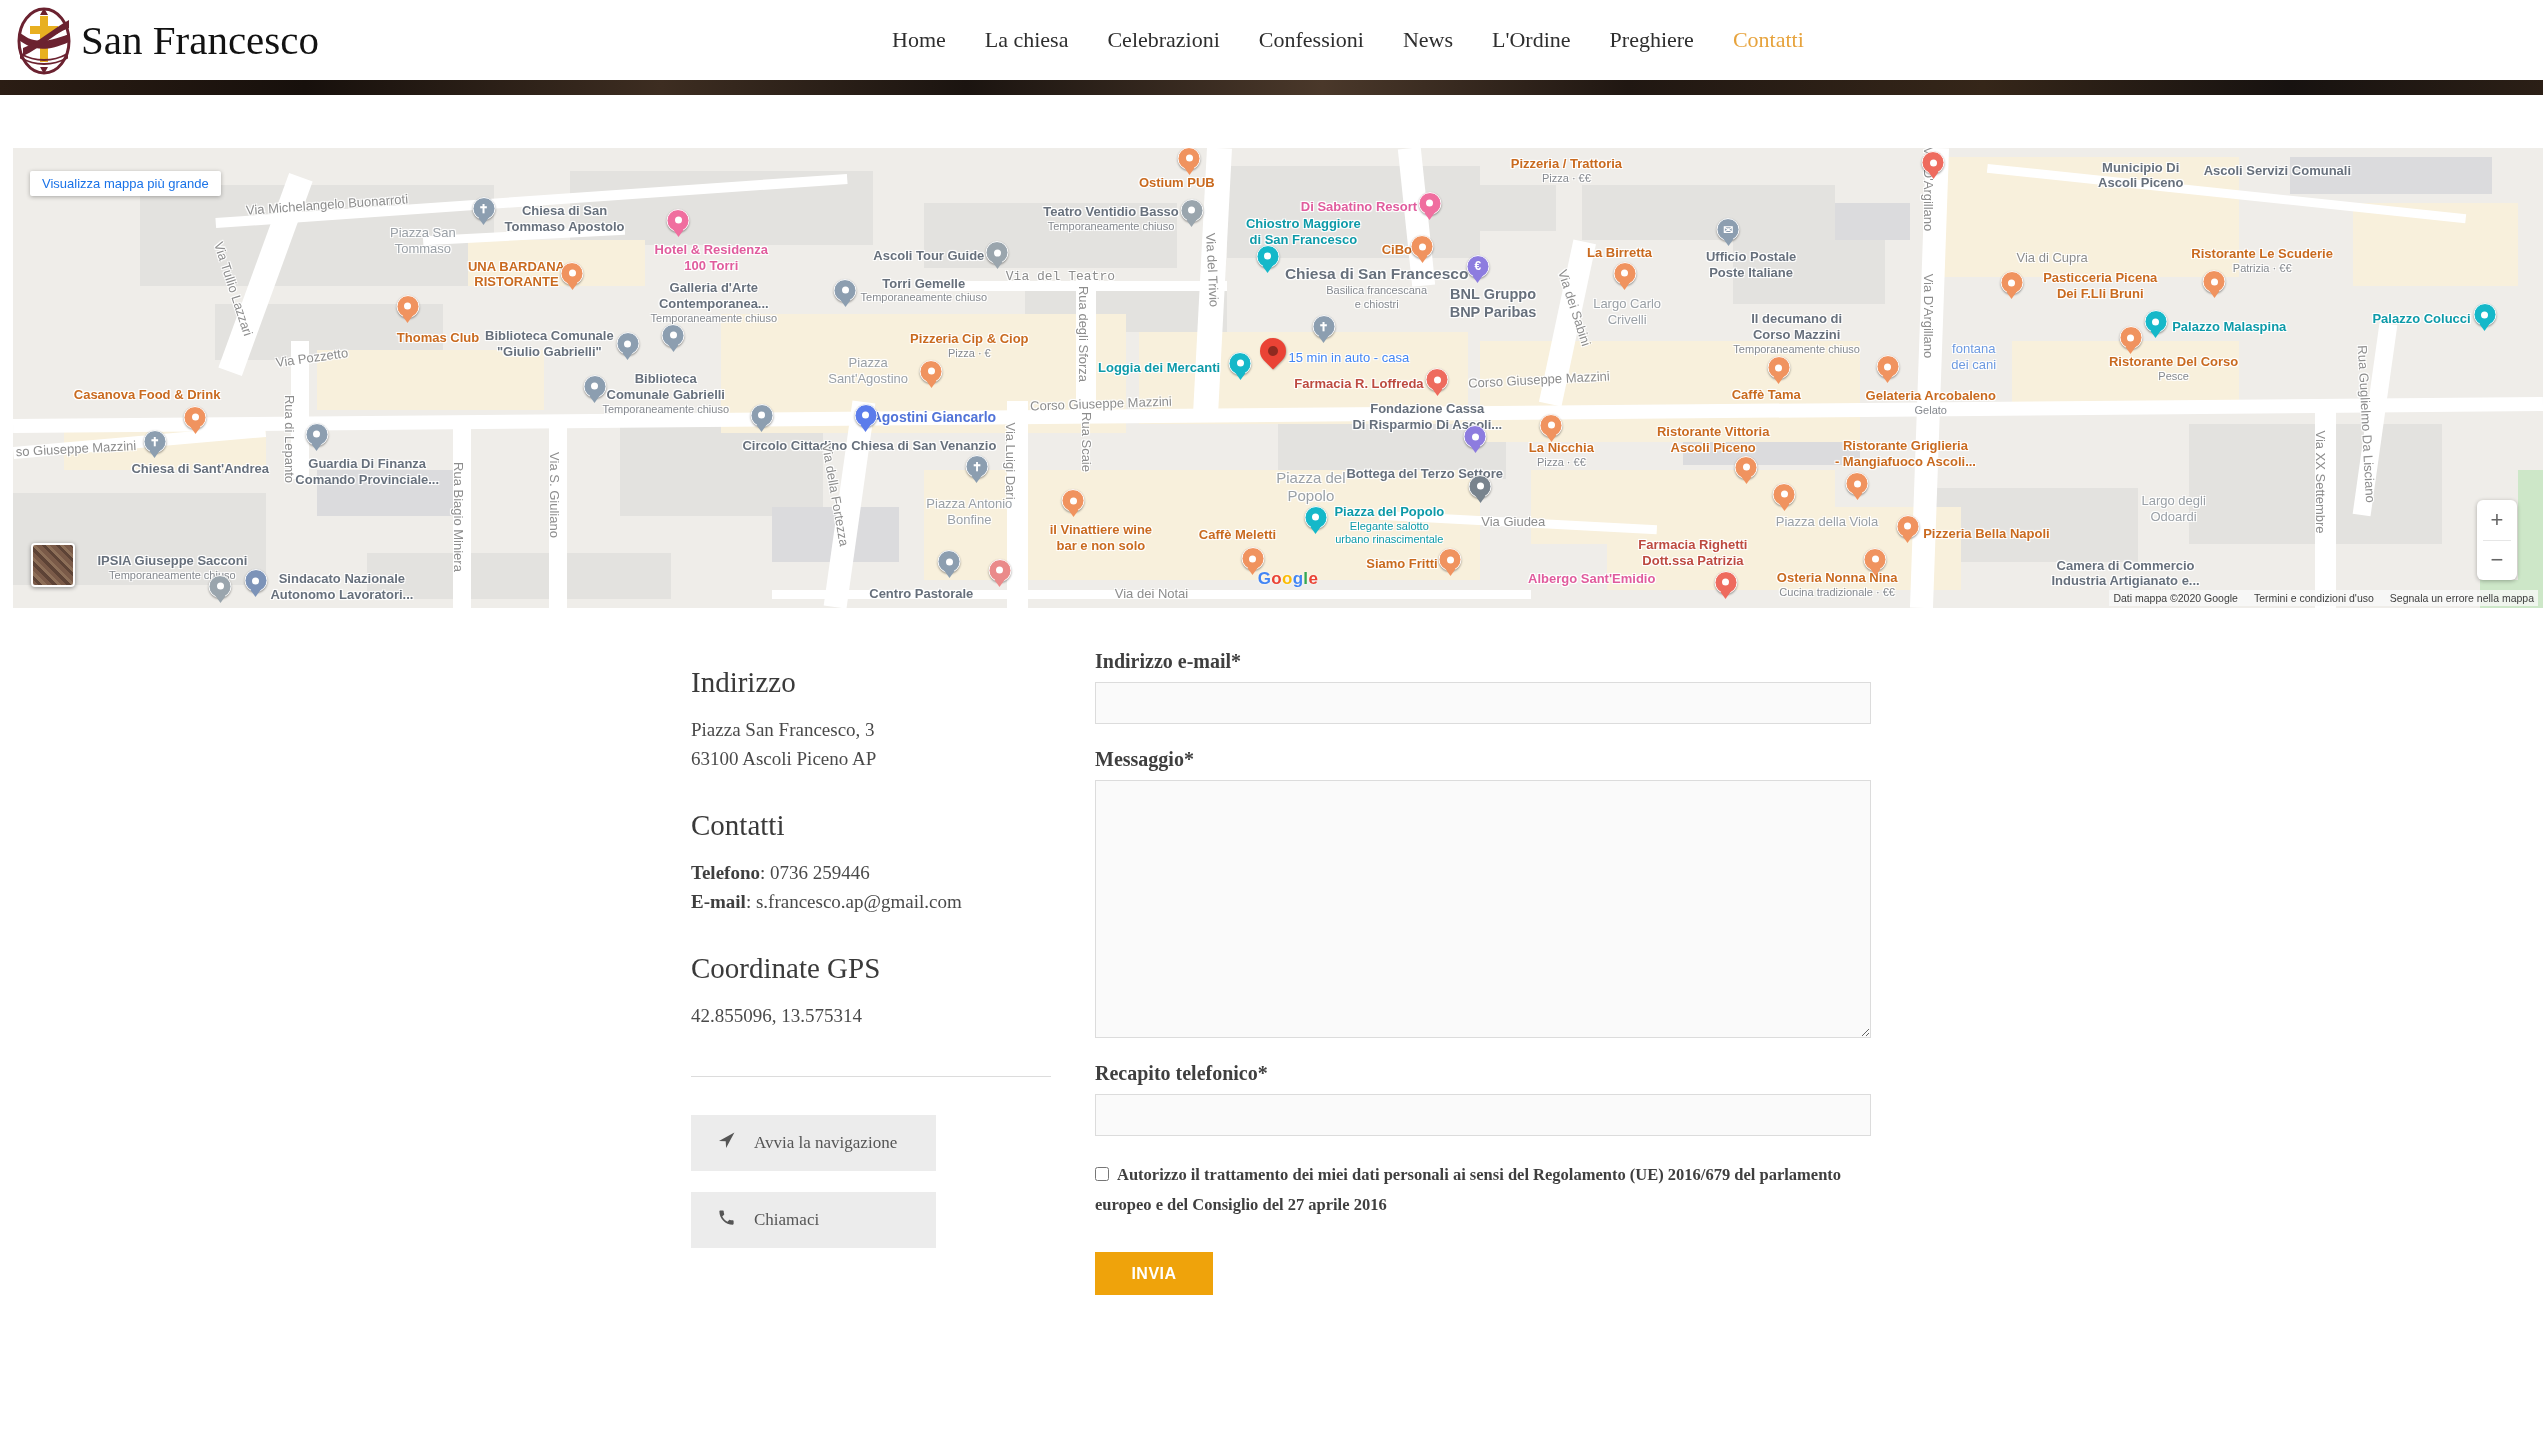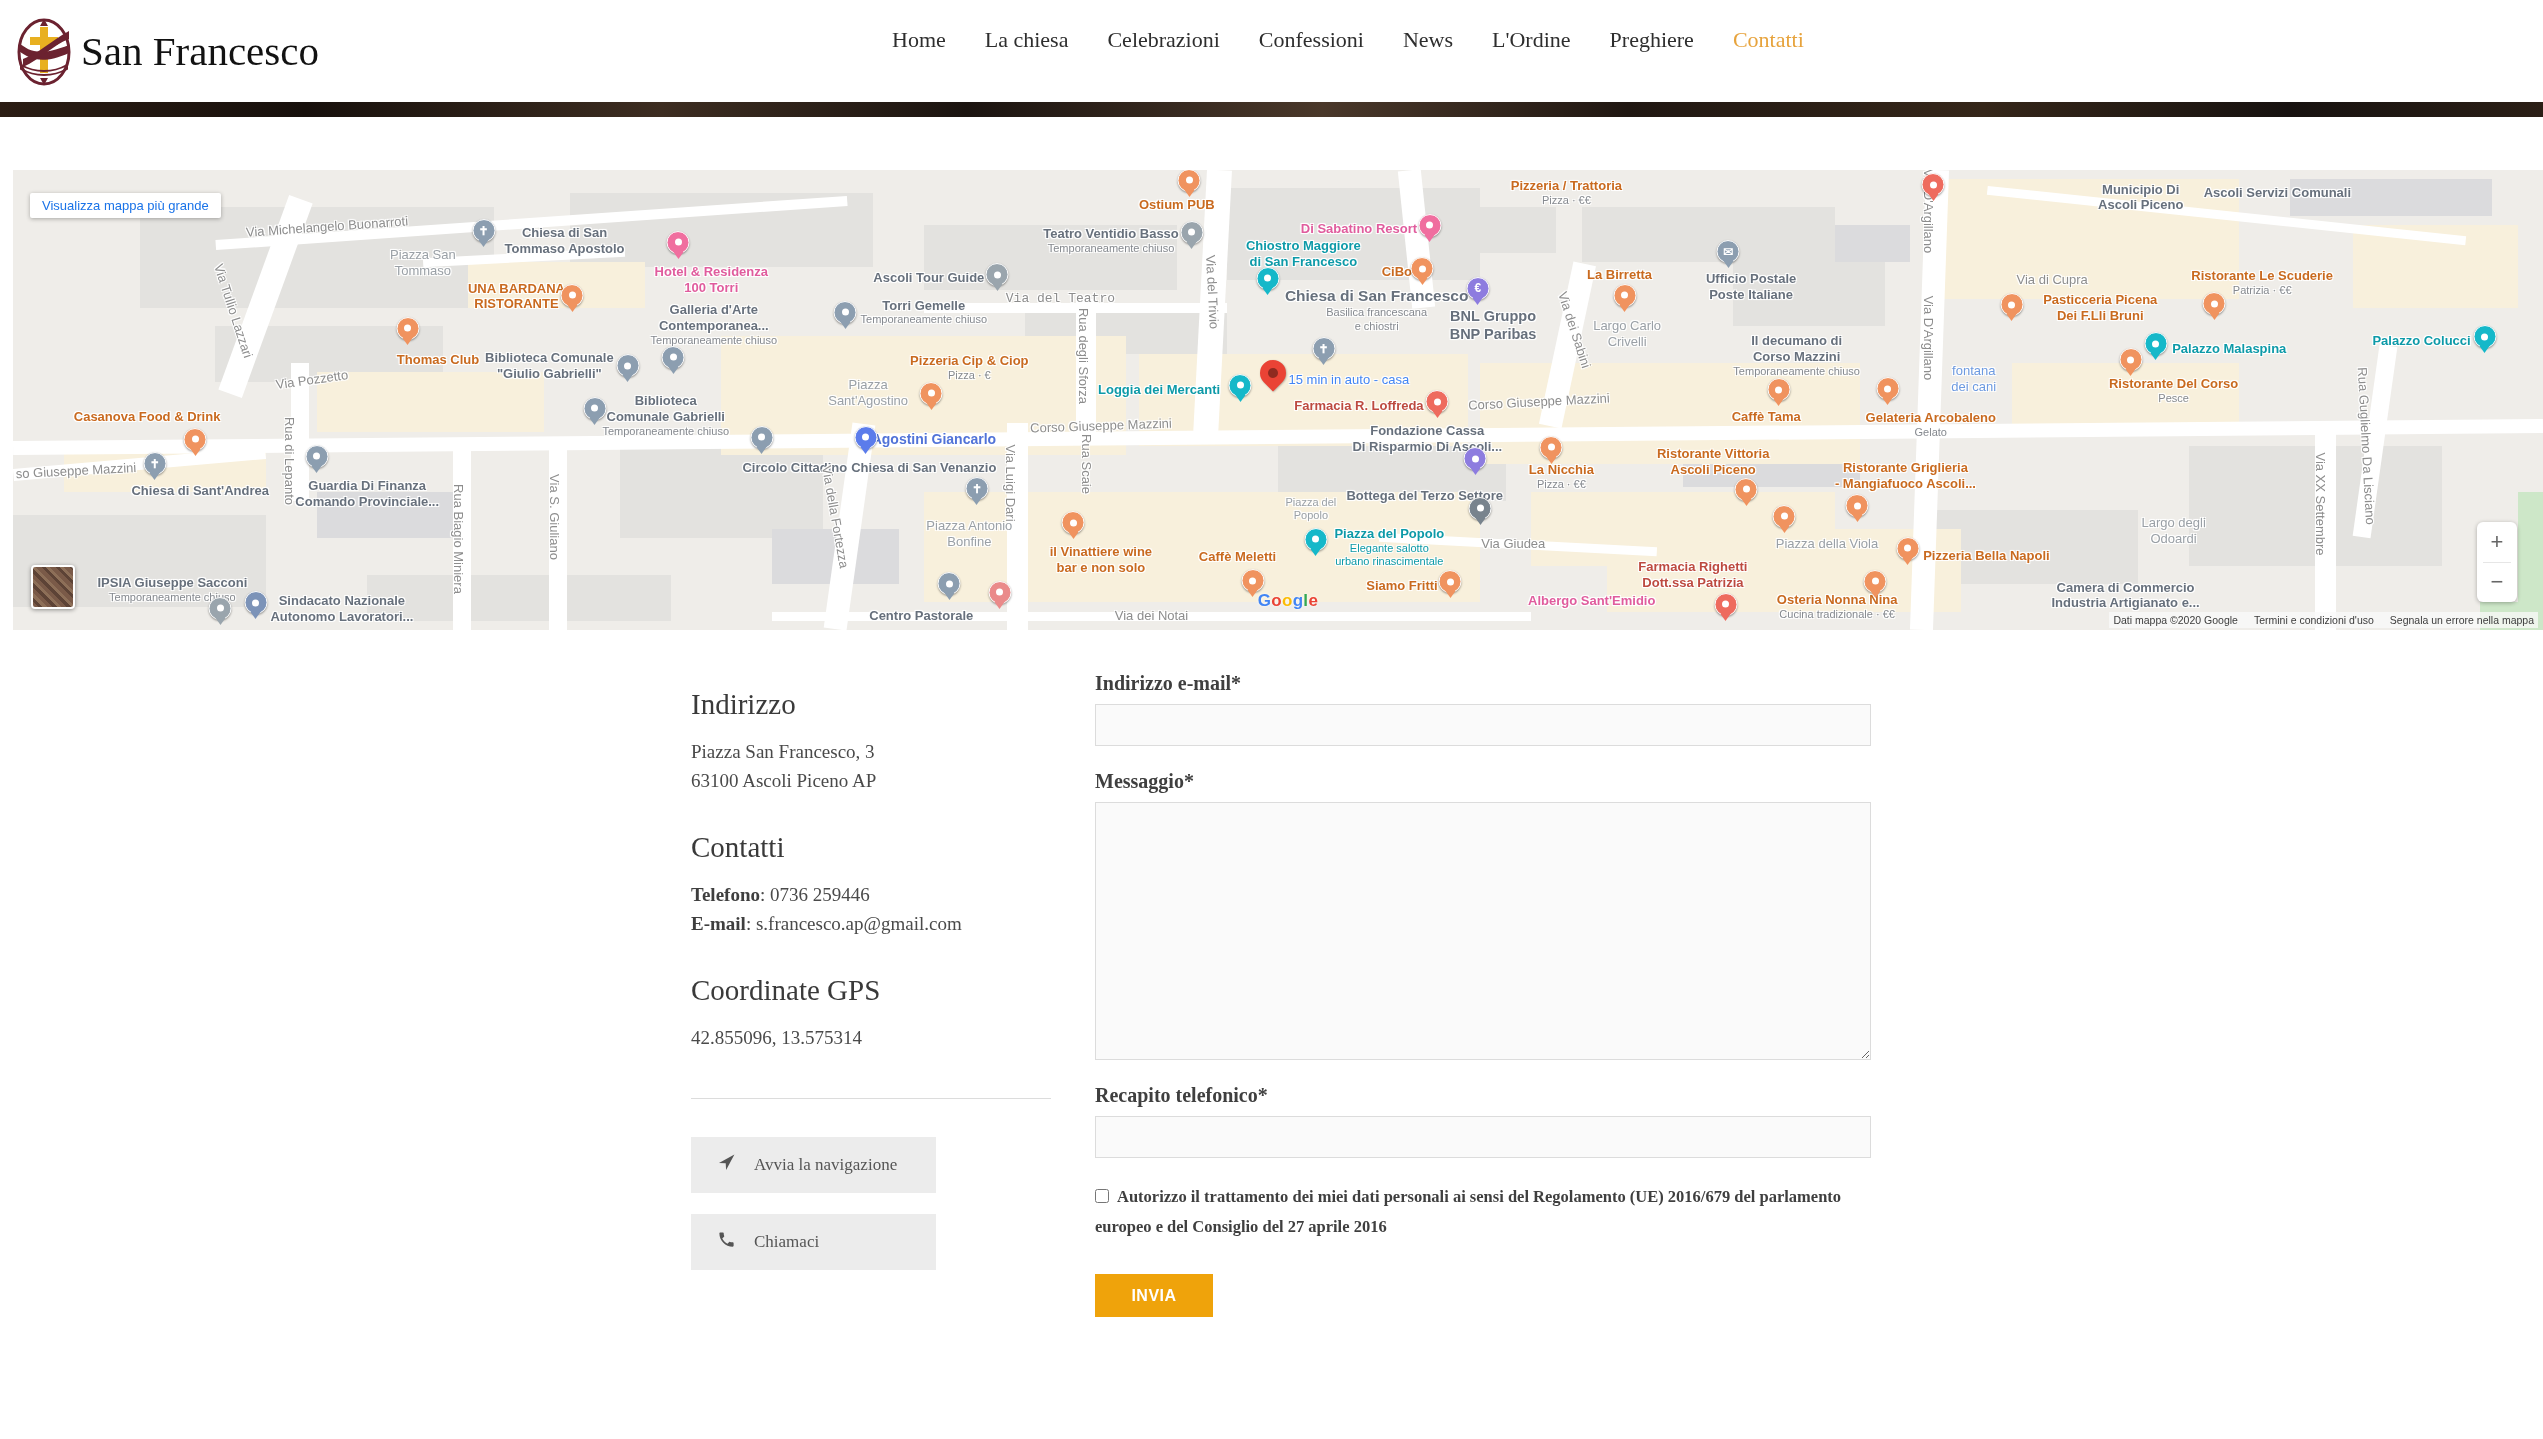--- a/index.html
+++ b/index.html
@@ -1,19 +1,19 @@
 <!DOCTYPE html>
 <html><head>
 <meta charset="utf-8">
 <style>
   html,body{margin:0;padding:0;}
   body{width:2543px;height:1439px;background:#fff;font-family:"Liberation Serif",serif;overflow:hidden;position:relative;}
 
   
-  .site-header{height:102px;display:flex;align-items:center;position:relative;background:#fff;}
+  .site-header{height:80px;display:flex;align-items:center;position:relative;background:#fff;}
   .brand{display:flex;align-items:center;margin-left:13px;gap:6px;}
   .brand svg{display:block;}
   .brand-title{font-size:41px;color:#121212;letter-spacing:0px;}
   .main-nav{position:absolute;left:892px;top:0;height:80px;display:flex;align-items:center;gap:39px;list-style:none;margin:0;padding:0;}
   .main-nav li{font-size:22px;color:#2e2e2e;cursor:pointer;white-space:nowrap;}
   .main-nav li.active{color:#E7A33C;}
 
   
   .hero-strip{height:15px;background:linear-gradient(90deg,#2b1d14 0%,#17100c 12%,#3d2d21 26%,#1b1410 38%,#4a382a 52%,#201712 64%,#352619 78%,#171210 90%,#2b1f16 100%);}
 
@@ -311,21 +311,21 @@
       </div>
       <div class="mlabel c-road" style="left: 45%; top: 96.9%; font-size: 13px; transform: translate(-50%, -50%);">
         <div>Via dei Notai</div>
       </div>
       <div class="mlabel c-orange" style="left: 54.9%; top: 90.4%; font-size: 13px; transform: translate(-50%, -50%);">
         <div>Siamo Fritti</div>
       </div>
       <div class="mlabel c-poi" style="left: 55.8%; top: 70.9%; font-size: 13px; transform: translate(-50%, -50%);">
         <div>Bottega del Terzo Settore</div>
       </div>
-      <div class="mlabel c-area" style="left: 51.3%; top: 73.7%; font-size: 11px; transform: translate(-50%, -50%);">
+      <div class="mlabel c-area" style="left: 51.3%; top: 73.7%; font-size: 15px; transform: translate(-50%, -50%);">
         <div>Piazza del</div>
         <div>Popolo</div>
       </div>
       <div class="mlabel c-teal" style="left: 54.4%; top: 82%; font-size: 13px; transform: translate(-50%, -50%);">
         <div>Piazza del Popolo</div>
         <div class="sub c-teal">Elegante salotto</div>
         <div class="sub c-teal">urbano rinascimentale</div>
       </div>
       <div class="mlabel c-road" style="left: 59.3%; top: 81.3%; font-size: 13px; transform: translate(-50%, -50%);">
         <div>Via Giudea</div>

